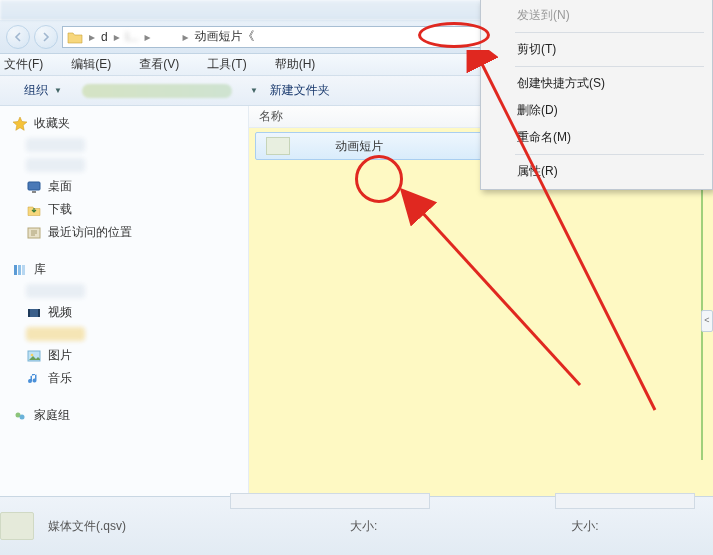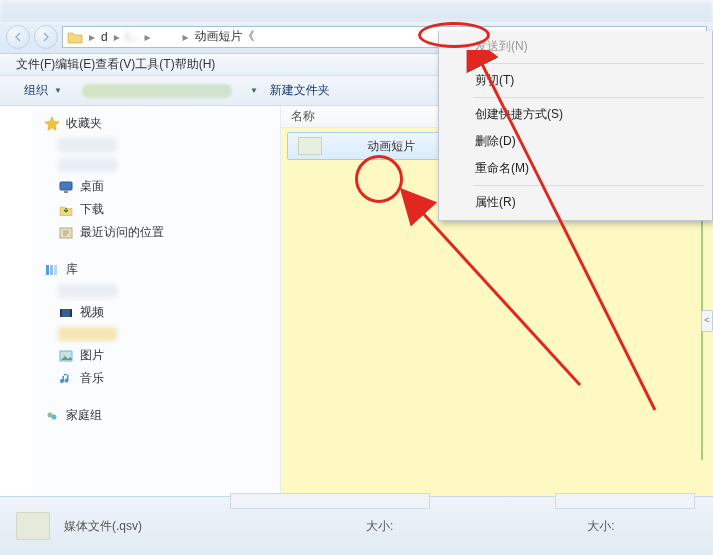--- a/index.html
+++ b/index.html
@@ -12,58 +12,58 @@
   .nav-bar { height: 34px; background: linear-gradient(#e9f1f9,#dce8f4); display: flex; align-items: center; padding: 0 6px; gap: 4px; border-bottom: 1px solid #c2d4e4; }
   .nav-btn { width: 24px; height: 24px; border-radius: 50%; background: radial-gradient(circle at 30% 30%, #fff, #cfe2f3); border: 1px solid #9fc0dc; display: flex; align-items: center; justify-content: center; color: #6b8bb0; cursor: pointer; }
   .nav-btn.disabled { opacity: .55; }
   .addr-bar { flex: 1; height: 22px; background: #fff; border: 1px solid #a7bed3; display: flex; align-items: center; padding: 0 4px; font-size: 12px; color: #333; gap: 6px; }
   .addr-folder-icon { width: 16px; height: 14px; display: inline-block; }
   .addr-sep { color: #888; }
   .addr-crumb { display: flex; align-items: center; gap: 3px; }
   .addr-crumb.blurred { filter: blur(2px); color: #aaa; }
 
   
-  .menu-bar { height: 22px; background: linear-gradient(#f5f9fd,#e8f0f8); border-bottom: 1px solid #d2dfeb; display: flex; align-items: center; padding: 0 16px; gap: 0; font-size: 12px; color: #333; }
+  .menu-bar { height: 22px; background: linear-gradient(#f5f9fd,#e8f0f8); border-bottom: 1px solid #d2dfeb; display: flex; align-items: center; padding: 0 4px; gap: 28px; font-size: 12px; color: #333; }
 
   
   .tool-bar { height: 30px; background: linear-gradient(#f2f6fb,#e6eef7); border-bottom: 1px solid #d2dfeb; display: flex; align-items: center; padding: 0 16px; gap: 12px; font-size: 12px; color: #1a3a6e; }
   .org-btn { display: flex; align-items: center; gap: 6px; padding: 2px 8px; }
   .org-btn .drop { font-size: 8px; color: #466; }
   .tool-blurred { width: 150px; height: 14px; border-radius: 7px; background: linear-gradient(90deg,#d5e3c4,#cfe3d1); filter: blur(1px); }
 
   
   .main { display: flex; height: 410px; background: #fff; }
-  .nav-pane { width: 249px; border-right: 1px solid #e5ecf3; background: #fafcfe; overflow: hidden; padding: 6px 8px; margin-left: 32px; }
+  .nav-pane { width: 249px; border-right: 1px solid #e5ecf3; background: #fafcfe; overflow: hidden; padding: 6px 8px; }
   .nav-group { margin-bottom: 14px; }
   .nav-item { display: flex; align-items: center; gap: 6px; padding: 3px 4px 3px 18px; font-size: 12px; color: #333; cursor: pointer; }
   .nav-item.header { padding-left: 4px; font-weight: 400; }
   .nav-item.blurred span { filter: blur(2px); color: #bbb; background: #e8eef4; border-radius: 4px; padding: 0 28px; }
   .icon-fav { width: 16px; height: 16px; }
   .icon-generic { width: 16px; height: 16px; display: inline-block; }
 
   .content-pane { flex: 1; position: relative; background: #fef9c3; }
   .col-header { height: 22px; border-bottom: 1px solid #e5ecf3; display: flex; align-items: center; padding-left: 10px; font-size: 12px; color: #555; background: linear-gradient(#fdfdfd,#f3f6f9); }
   .file-item { display: flex; align-items: center; gap: 6px; padding: 4px 10px; margin: 4px 6px 0 6px; background: linear-gradient(#eef6fd,#d9ecfb); border: 1px solid #a9cef0; border-radius: 2px; font-size: 12px; color: #333; position: relative; }
   .file-thumb { width: 24px; height: 18px; background: #e8efe0; border: 1px solid #c6d4b8; }
   .file-name-blur { filter: blur(2px); color: #bbb; }
 
   
-  .ctx-menu { position: absolute; top: 0; right: 0; width: 275px; background: #f4f4f4; border: 1px solid #bfc8d2; border-top: none; box-shadow: 2px 3px 6px rgba(0,0,0,.25); padding: 2px 2px 4px 2px; z-index: 50; margin-top: 31px; }
+  .ctx-menu { position: absolute; top: 0; right: 0; width: 233px; background: #f4f4f4; border: 1px solid #bfc8d2; border-top: none; box-shadow: 2px 3px 6px rgba(0,0,0,.25); padding: 2px 2px 4px 2px; z-index: 50; }
   .ctx-item { padding: 5px 14px 5px 34px; font-size: 12px; color: #222; cursor: pointer; position: relative; }
   .ctx-item.faded { color: #999; }
   .ctx-sep { height: 1px; background: #d8dde3; margin: 3px 6px 3px 32px; }
 
   
   .anno-ellipse { position: absolute; border: 3px solid #e02820; border-radius: 50%; pointer-events: none; z-index: 60; }
   .ell1 { top: 22px; right: 223px; width: 72px; height: 26px; }
   .ell2 { top: 155px; left: 355px; width: 48px; height: 48px; }
   svg.anno-arrow { position: absolute; z-index: 55; pointer-events: none; }
 
   
-  .status-bar { position: absolute; bottom: 0; left: 0; right: 0; height: 59px; background: linear-gradient(#eef3f9,#e2ebf3); border-top: 1px solid #c9d7e3; display: flex; align-items: center; padding: 0 16px; font-size: 12px; color: #555; gap: 14px; }
+  .status-bar { position: absolute; bottom: 0; left: 0; right: 0; height: 59px; background: linear-gradient(#eef3f9,#e2ebf3); border-top: 1px solid #c9d7e3; display: flex; align-items: center; padding: 0 0; font-size: 12px; color: #555; gap: 14px; }
   .status-thumb { width: 34px; height: 28px; background: #e5eada; border: 1px solid #d0d9c4; border-radius: 2px; }
   .scroller { position: absolute; bottom: 46px; height: 16px; background: #f0f3f7; border: 1px solid #d0dae4; z-index: 10; }
 
   .preview-strip { position: absolute; right: 6px; top: 130px; width: 6px; height: 330px; border-left: 2px solid #9fd07a; }
   .preview-handle { position: absolute; right: 0; top: 310px; width: 12px; height: 22px; background: #f3f6f9; border: 1px solid #c3d0dc; border-radius: 2px; font-size: 9px; color: #777; text-align: center; line-height: 18px; z-index: 12; }
 </style>
 </head>
 <body>
 
 <div class="title-bar"></div>

